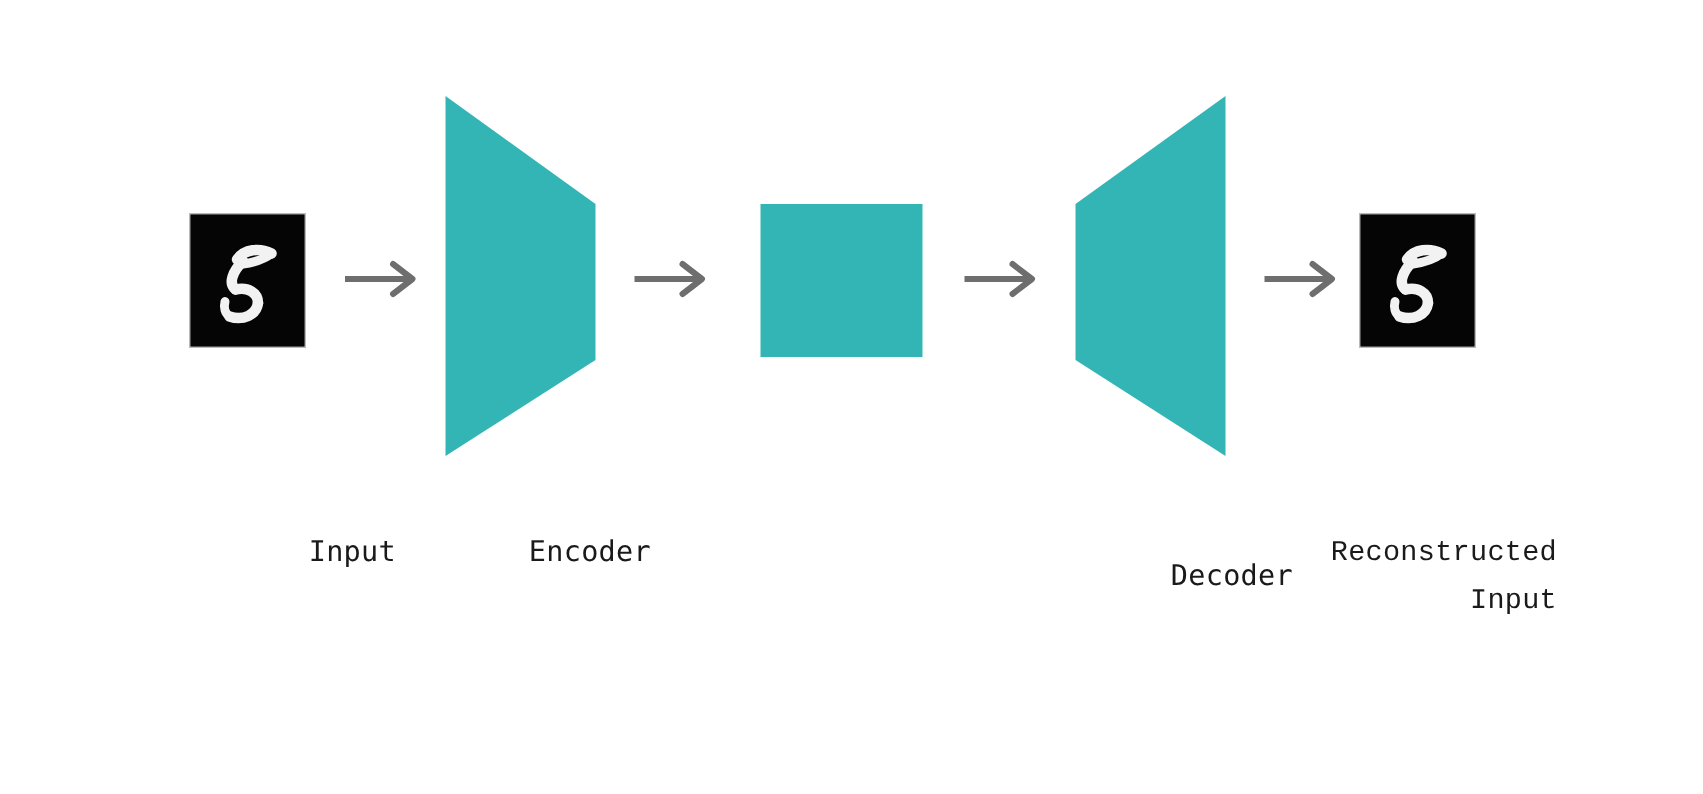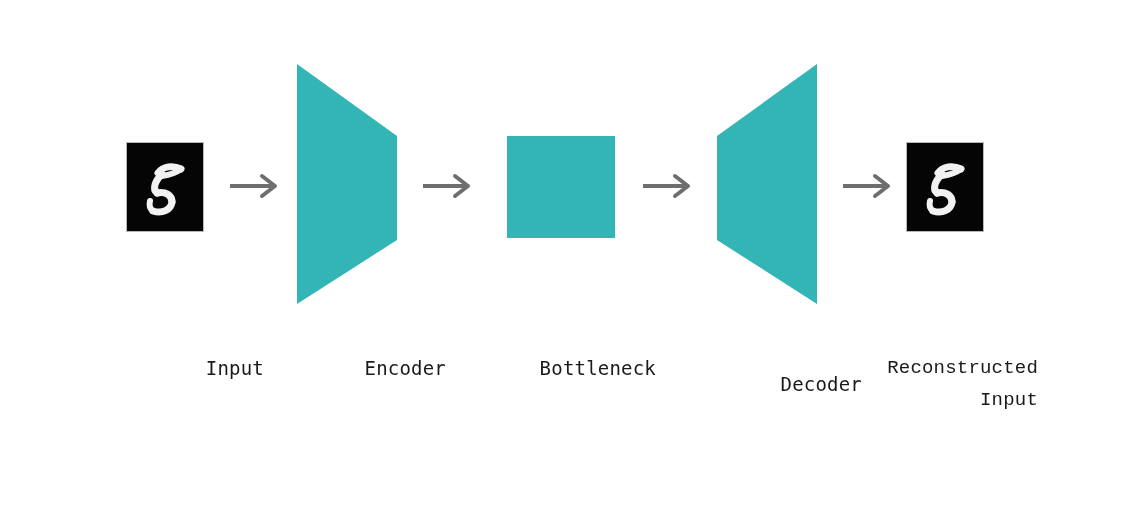--- a/index.html
+++ b/index.html
@@ -140,22 +140,21 @@
         <path d="M35 31 C28 38, 25 46, 30 50" stroke-width="7"></path>
         <path d="M30 50 C38 48, 45 52, 45 59" stroke-width="7"></path>
         <path d="M45 59 C44 67, 35 71, 26 68" stroke-width="7"></path>
         <path d="M26 68 C23 66, 22 62, 23 58" stroke-width="6"></path>
       </g>
     </svg>
   </div>
 
   <div class="label" style="left:84px; top:352px; width:180px;">Input</div>
 
-  <div class="label" style="left:258px; top:352px; width:188px;">Encoder</div>
+  <div class="label" style="left:246px; top:352px; width:188px;">Encoder</div>
 
-  <div class="label" style="left:466px; top:352px; width:190px;">Bottleneck</div>
 
   <div class="label" style="left:674px; top:352px; width:188px;margin-top:16px;">Decoder</div>
 
   <div class="label" style="left:848px; top:352px; width:190px;font-family:Liberation Mono, monospace;">Reconstructed
 Input</div>
 
 </div>
 
 </body></html>

